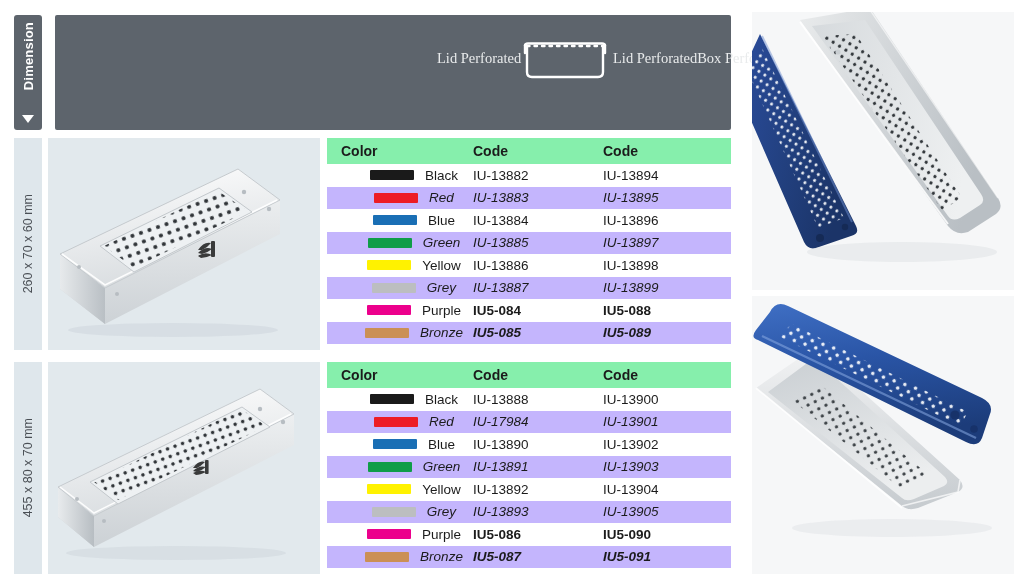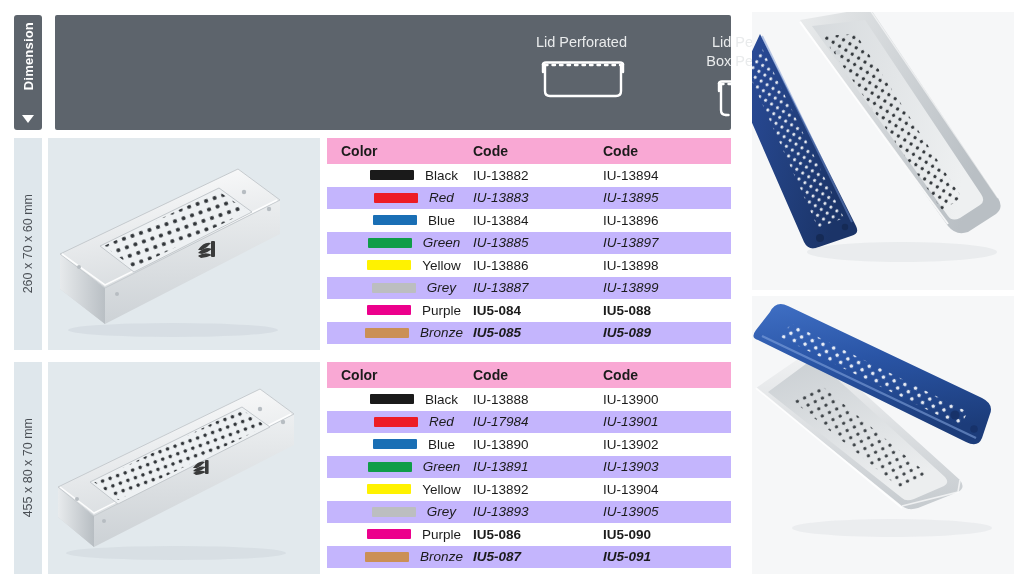--- a/index.html
+++ b/index.html
@@ -65,22 +65,23 @@
     color: #ffffff;
     font-size: 25px;
     font-weight: bold;
     letter-spacing: 0.3px;
   }
   .hcol {
     position: absolute;
     top: 18px;
     width: 190px;
     display: flex;
-    flex-direction: column;
-    align-items: flex-end;
+    flex-direction: row;
+    align-items: center;
+    font-family: Liberation Serif, serif;
   }
   .hcol.c1 { left: 382px; }
   .hcol.c2 { left: 558px; }
   .hcol-line {
     color: #e9ebec;
     font-size: 14.5px;
     line-height: 19px;
     white-space: nowrap;
   }
   .boxicon { margin-top: 9px; }
@@ -123,21 +124,21 @@
   .ptable.t1 { top: 138px; }
   .ptable.t2 { top: 362px; }
   .ptable th, .ptable td {
     padding: 0;
     text-align: left;
     font-size: 13.5px;
     color: #1b1b1b;
     height: 22.5px;
     vertical-align: middle;
   }
-  .ptable thead tr { background: #f9a8d4; height: 26px; }
+  .ptable thead tr { background: #86efac; height: 26px; }
   .ptable thead th { font-weight: bold; font-size: 14px; height: 26px; }
   .ptable tbody tr.odd  { background: #ffffff; }
   .ptable tbody tr.even { background: #c4b5fd; font-style: italic; }
   .col-color { width: 146px; padding-left: 14px !important; }
   .col-code1 { width: 130px; }
   .col-code2 { width: 128px; }
   .th-color { padding-left: 14px !important; }
 
   .swatch-cell { display: flex; align-items: center; gap: 11px; padding-left: 14px; justify-content: center; }
   .swatch {

